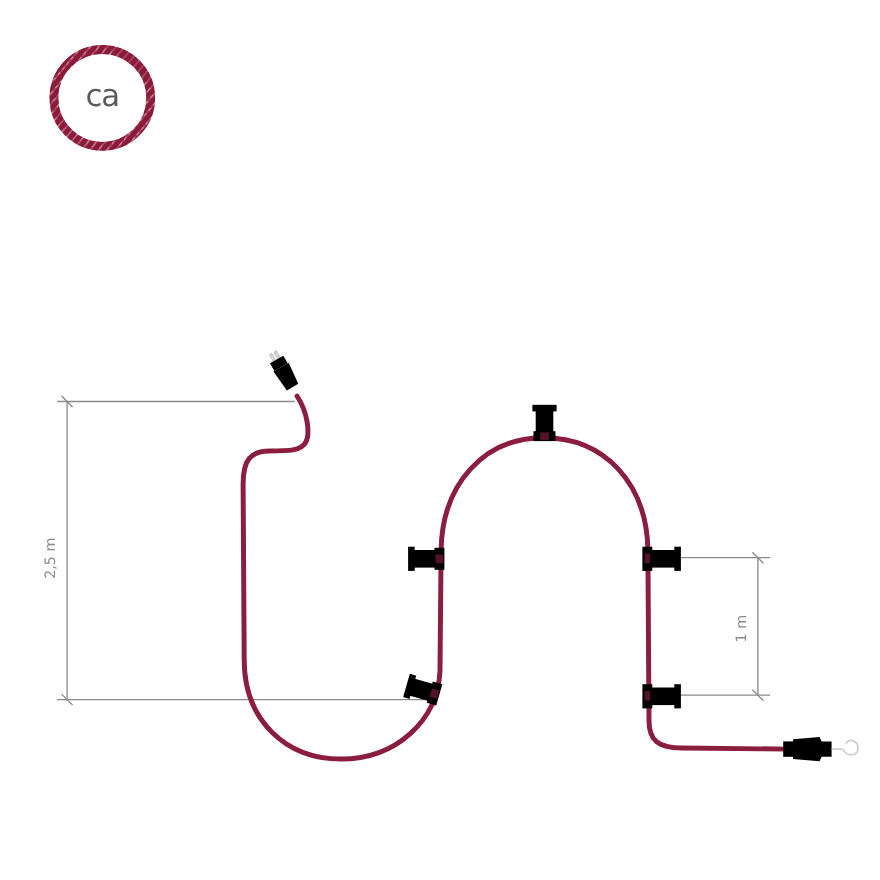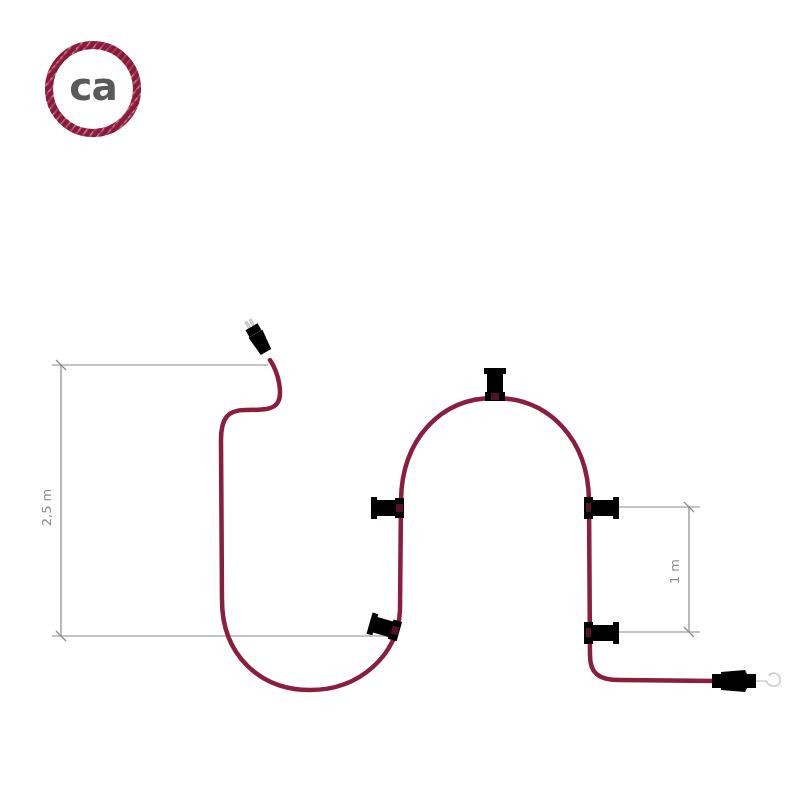--- a/index.html
+++ b/index.html
@@ -1,22 +1,22 @@
 <!DOCTYPE html>
 <html><head>
   <meta charset="utf-8">
   <style>
     html, body { margin: 0; padding: 0; background: #ffffff; }
     body { width: 800px; height: 800px; position: relative; overflow: hidden;
            font-family: "Liberation Sans", sans-serif; }
     .logo { position: absolute; left: 44px; top: 40px; width: 98px; height: 98px; }
     .logo-text { position: absolute; left: 0; top: 0; width: 98px; height: 98px;
                  display: flex; align-items: center; justify-content: center;
-                 font-family: "DejaVu Sans", sans-serif; font-weight: bold;
-                 font-size: 39px; color: #5a5a5a; letter-spacing: -1px; padding-bottom: 6px; box-sizing: border-box; }
+                 font-family: "DejaVu Sans", sans-serif; font-weight: normal;
+                 font-size: 28px; color: #5a5a5a; letter-spacing: -1px; padding-bottom: 6px; box-sizing: border-box; }
     svg.diagram { position: absolute; left: 0; top: 0; }
     .dim-label { position: absolute; font-family: "DejaVu Sans", sans-serif; font-size: 13px;
                  color: #8a8a8a; transform-origin: center center; white-space: nowrap; }
   </style>
 </head>
 <body>
 
 <div class="logo">
   <svg width="98" height="98" viewBox="0 0 98 98">
     <defs>

